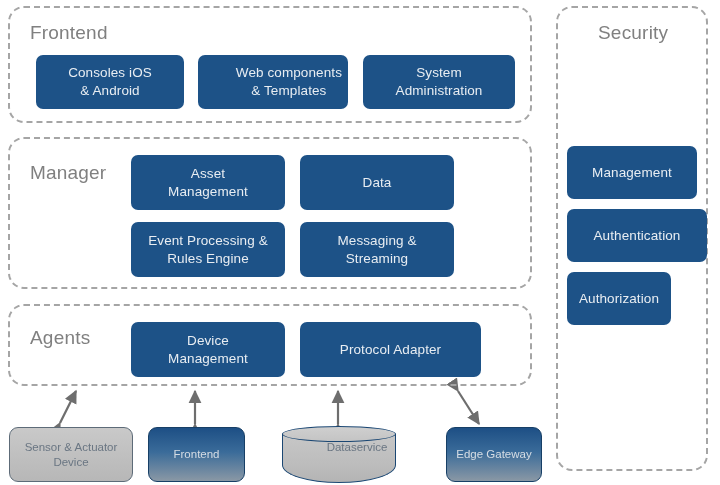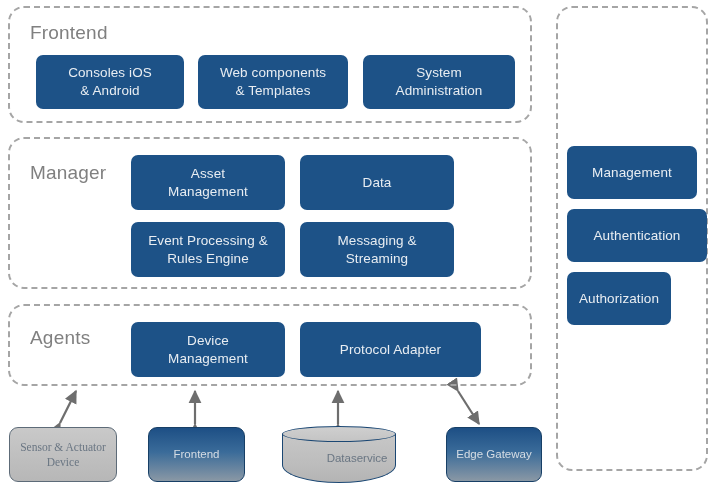--- a/index.html
+++ b/index.html
@@ -143,21 +143,21 @@
   <div class="layer" style="left:8px; top:6px; width:524px; height:117px;"></div>
   <div class="layer-title" style="left:30px; top:22px;">Frontend</div>
 
   <div class="box" style="left:36px; top:55px; width:148px; height:54px;">
     <div>
       <span>Consoles iOS</span>
       <span>&amp; Android</span>
     </div>
   </div>
 
-  <div class="box" style="left:198px; top:55px; width:150px; height:54px;">
+  <div class="box" style="left:198px; top:55px; width:150px; height:54px;justify-content:flex-end;">
     <div>
       <span>Web components</span>
       <span>&amp; Templates</span>
     </div>
   </div>
 
   <div class="box" style="left:363px; top:55px; width:152px; height:54px;">
     <div>
       <span>System</span>
       <span>Administration</span>
@@ -204,56 +204,57 @@
     </div>
   </div>
 
   <div class="box" style="left:300px; top:322px; width:181px; height:55px;">
     <div>
       <span>Protocol Adapter</span>
     </div>
   </div>
 
   <div class="layer" style="left:556px; top:6px; width:152px; height:465px;"></div>
+  <div class="layer-title" style="left:598px; top:22px;">Security</div>
 
   <div class="box" style="left:567px; top:146px; width:130px; height:53px;">
     <div>
       <span>Management</span>
     </div>
   </div>
 
   <div class="box" style="left:567px; top:209px; width:140px; height:53px;">
     <div>
       <span>Authentication</span>
     </div>
   </div>
 
   <div class="box" style="left:567px; top:272px; width:104px; height:53px;">
     <div>
       <span>Authorization</span>
     </div>
   </div>
 
-  <div class="entity entity-gray" style="left:9px; top:427px; width:108px; height:55px;font-family:Liberation Serif, serif;">
+  <div class="entity entity-gray" style="left:9px; top:427px; width:124px; height:55px;">
     <div>
       <span>Sensor &amp;</span>
       <span>Actuator Device</span>
     </div>
   </div>
 
   <div class="entity entity-blue" style="left:148px; top:427px; width:97px; height:55px;">
     <div>
       <span>Frontend</span>
     </div>
   </div>
 
   <div class="cylinder" style="left:282px; top:426px; width:114px; height:57px;">
     <div class="cyl-body" style="top:8px; height:49px;"></div>
     <div class="cyl-top" style="top:0px;"></div>
-    <div class="cyl-label" style="top:26px;padding-left:36px;">Dataservice</div>
+    <div class="cyl-label" style="top:15px;padding-left:36px;">Dataservice</div>
   </div>
 
   <div class="entity entity-blue" style="left:446px; top:427px; width:96px; height:55px;">
     <div>
       <span>Edge</span>
       <span>Gateway</span>
     </div>
   </div>
 
 </div>

